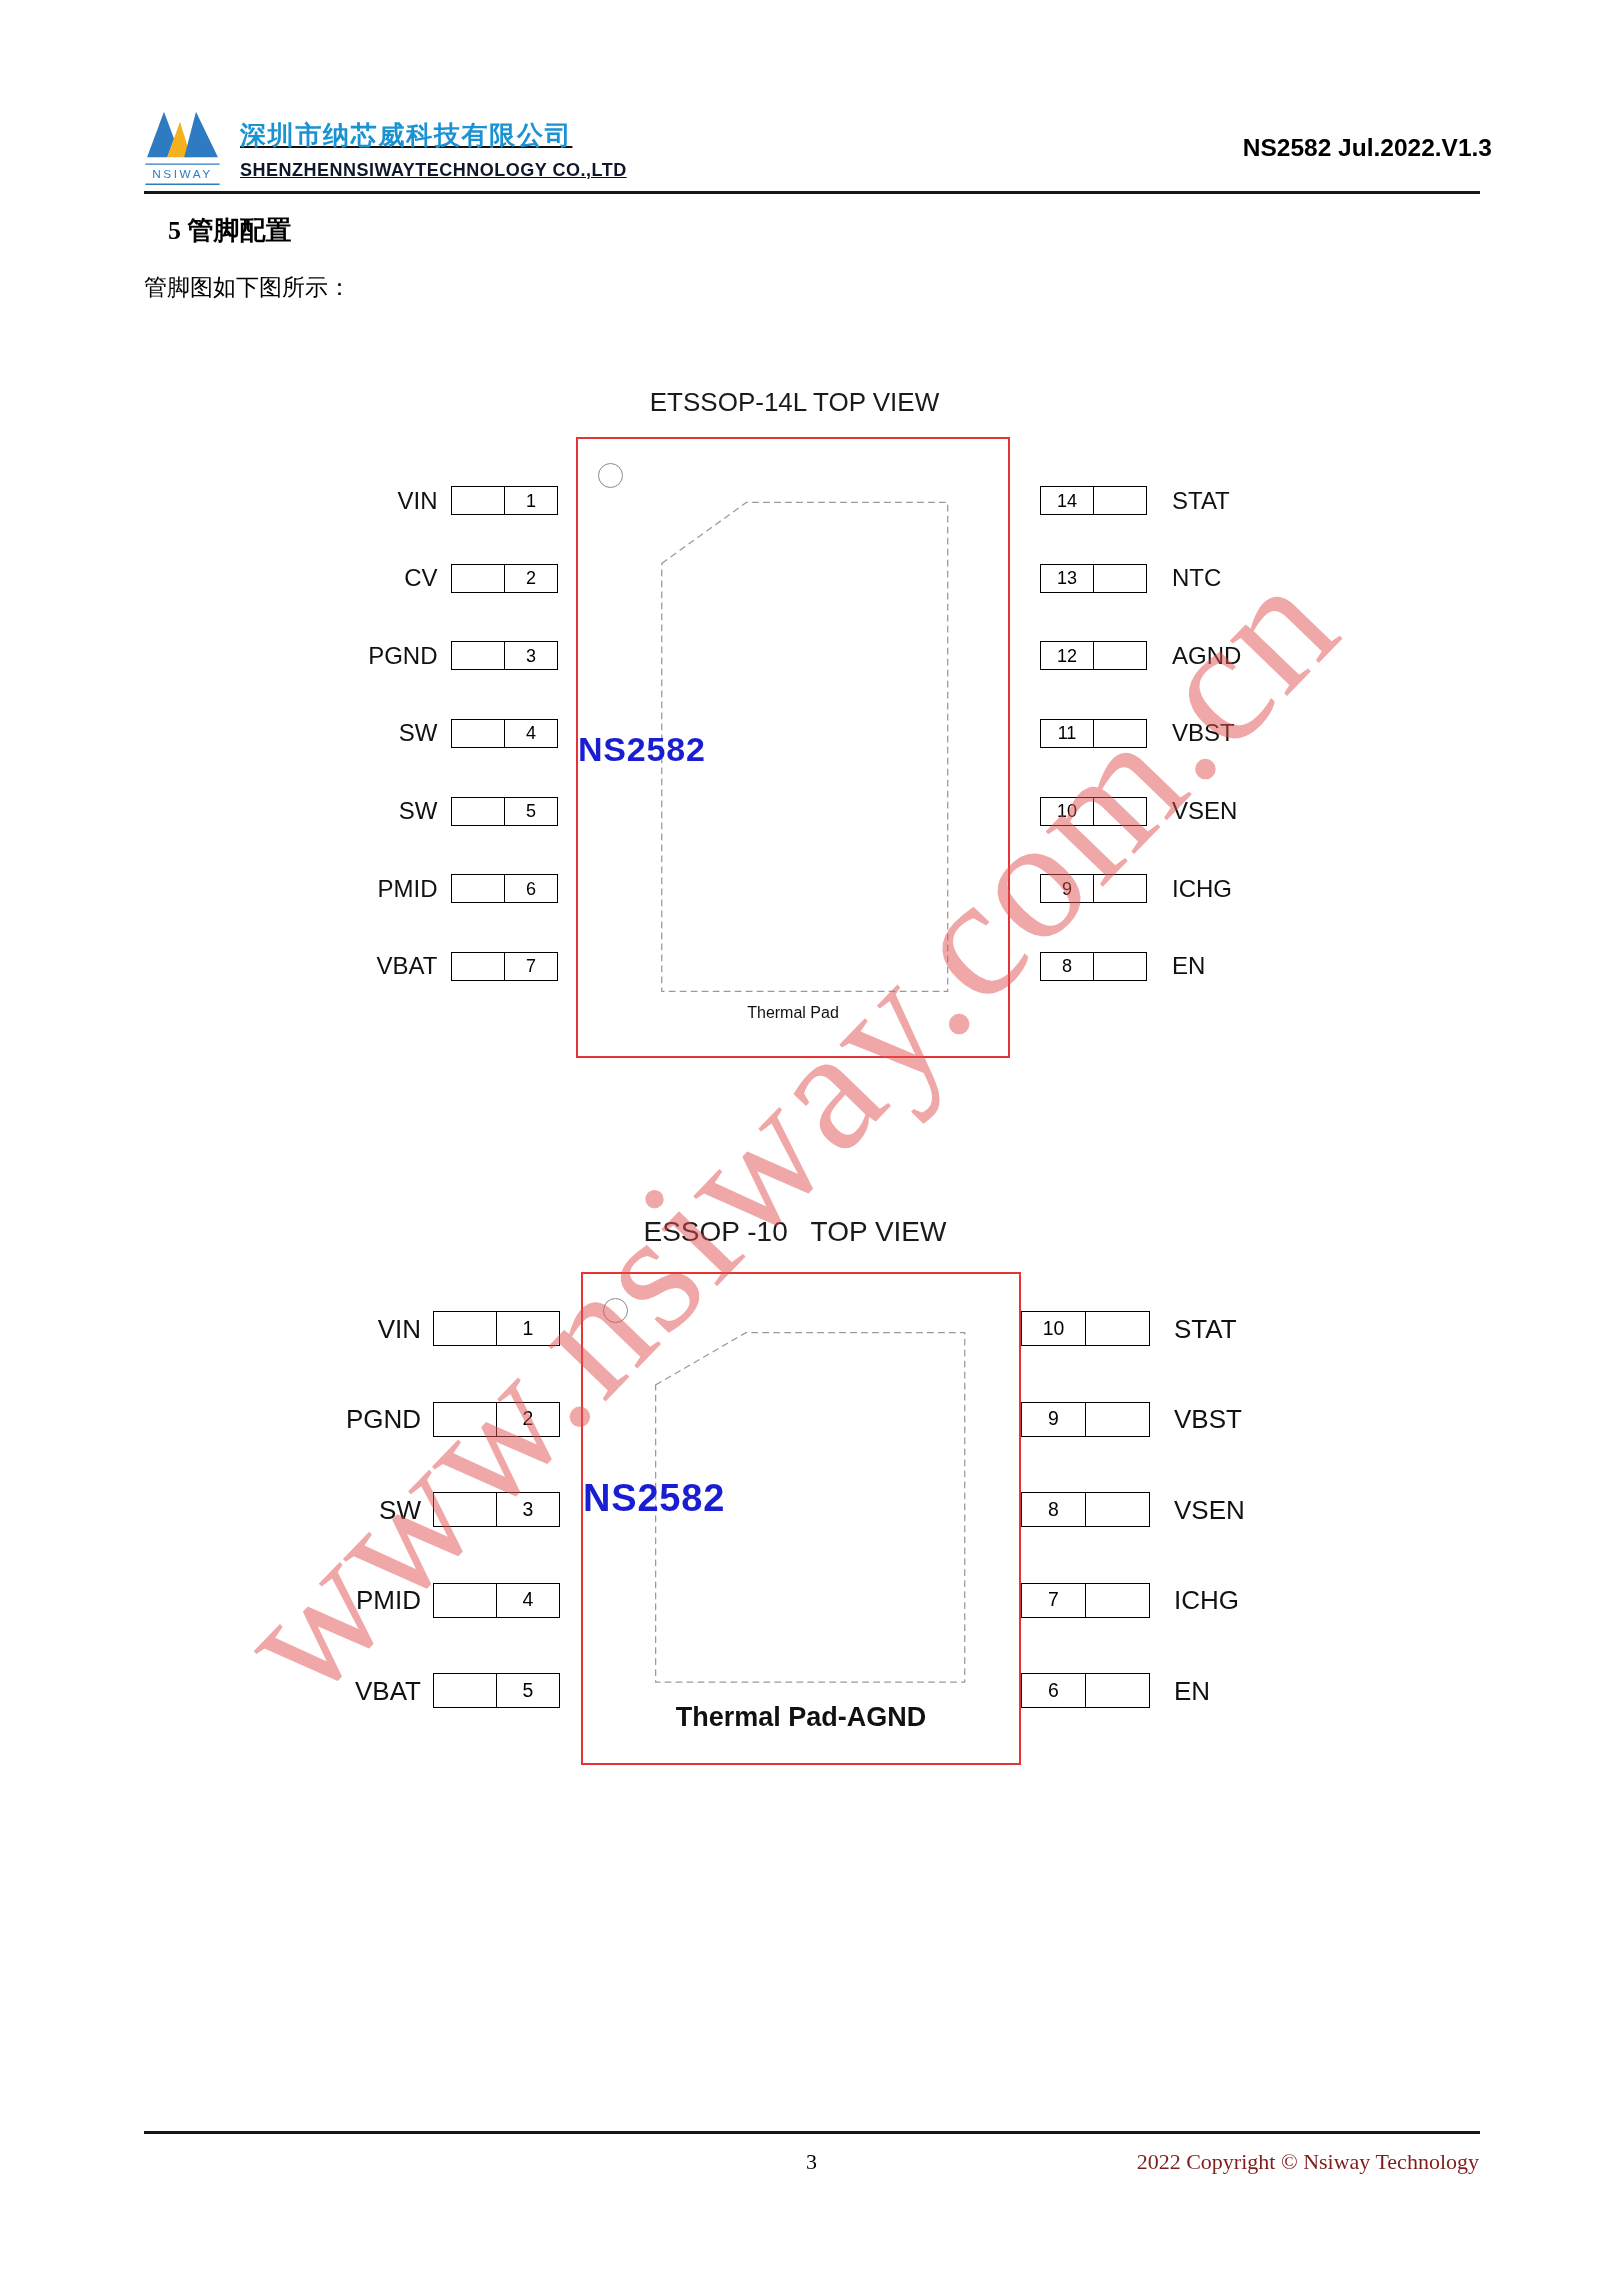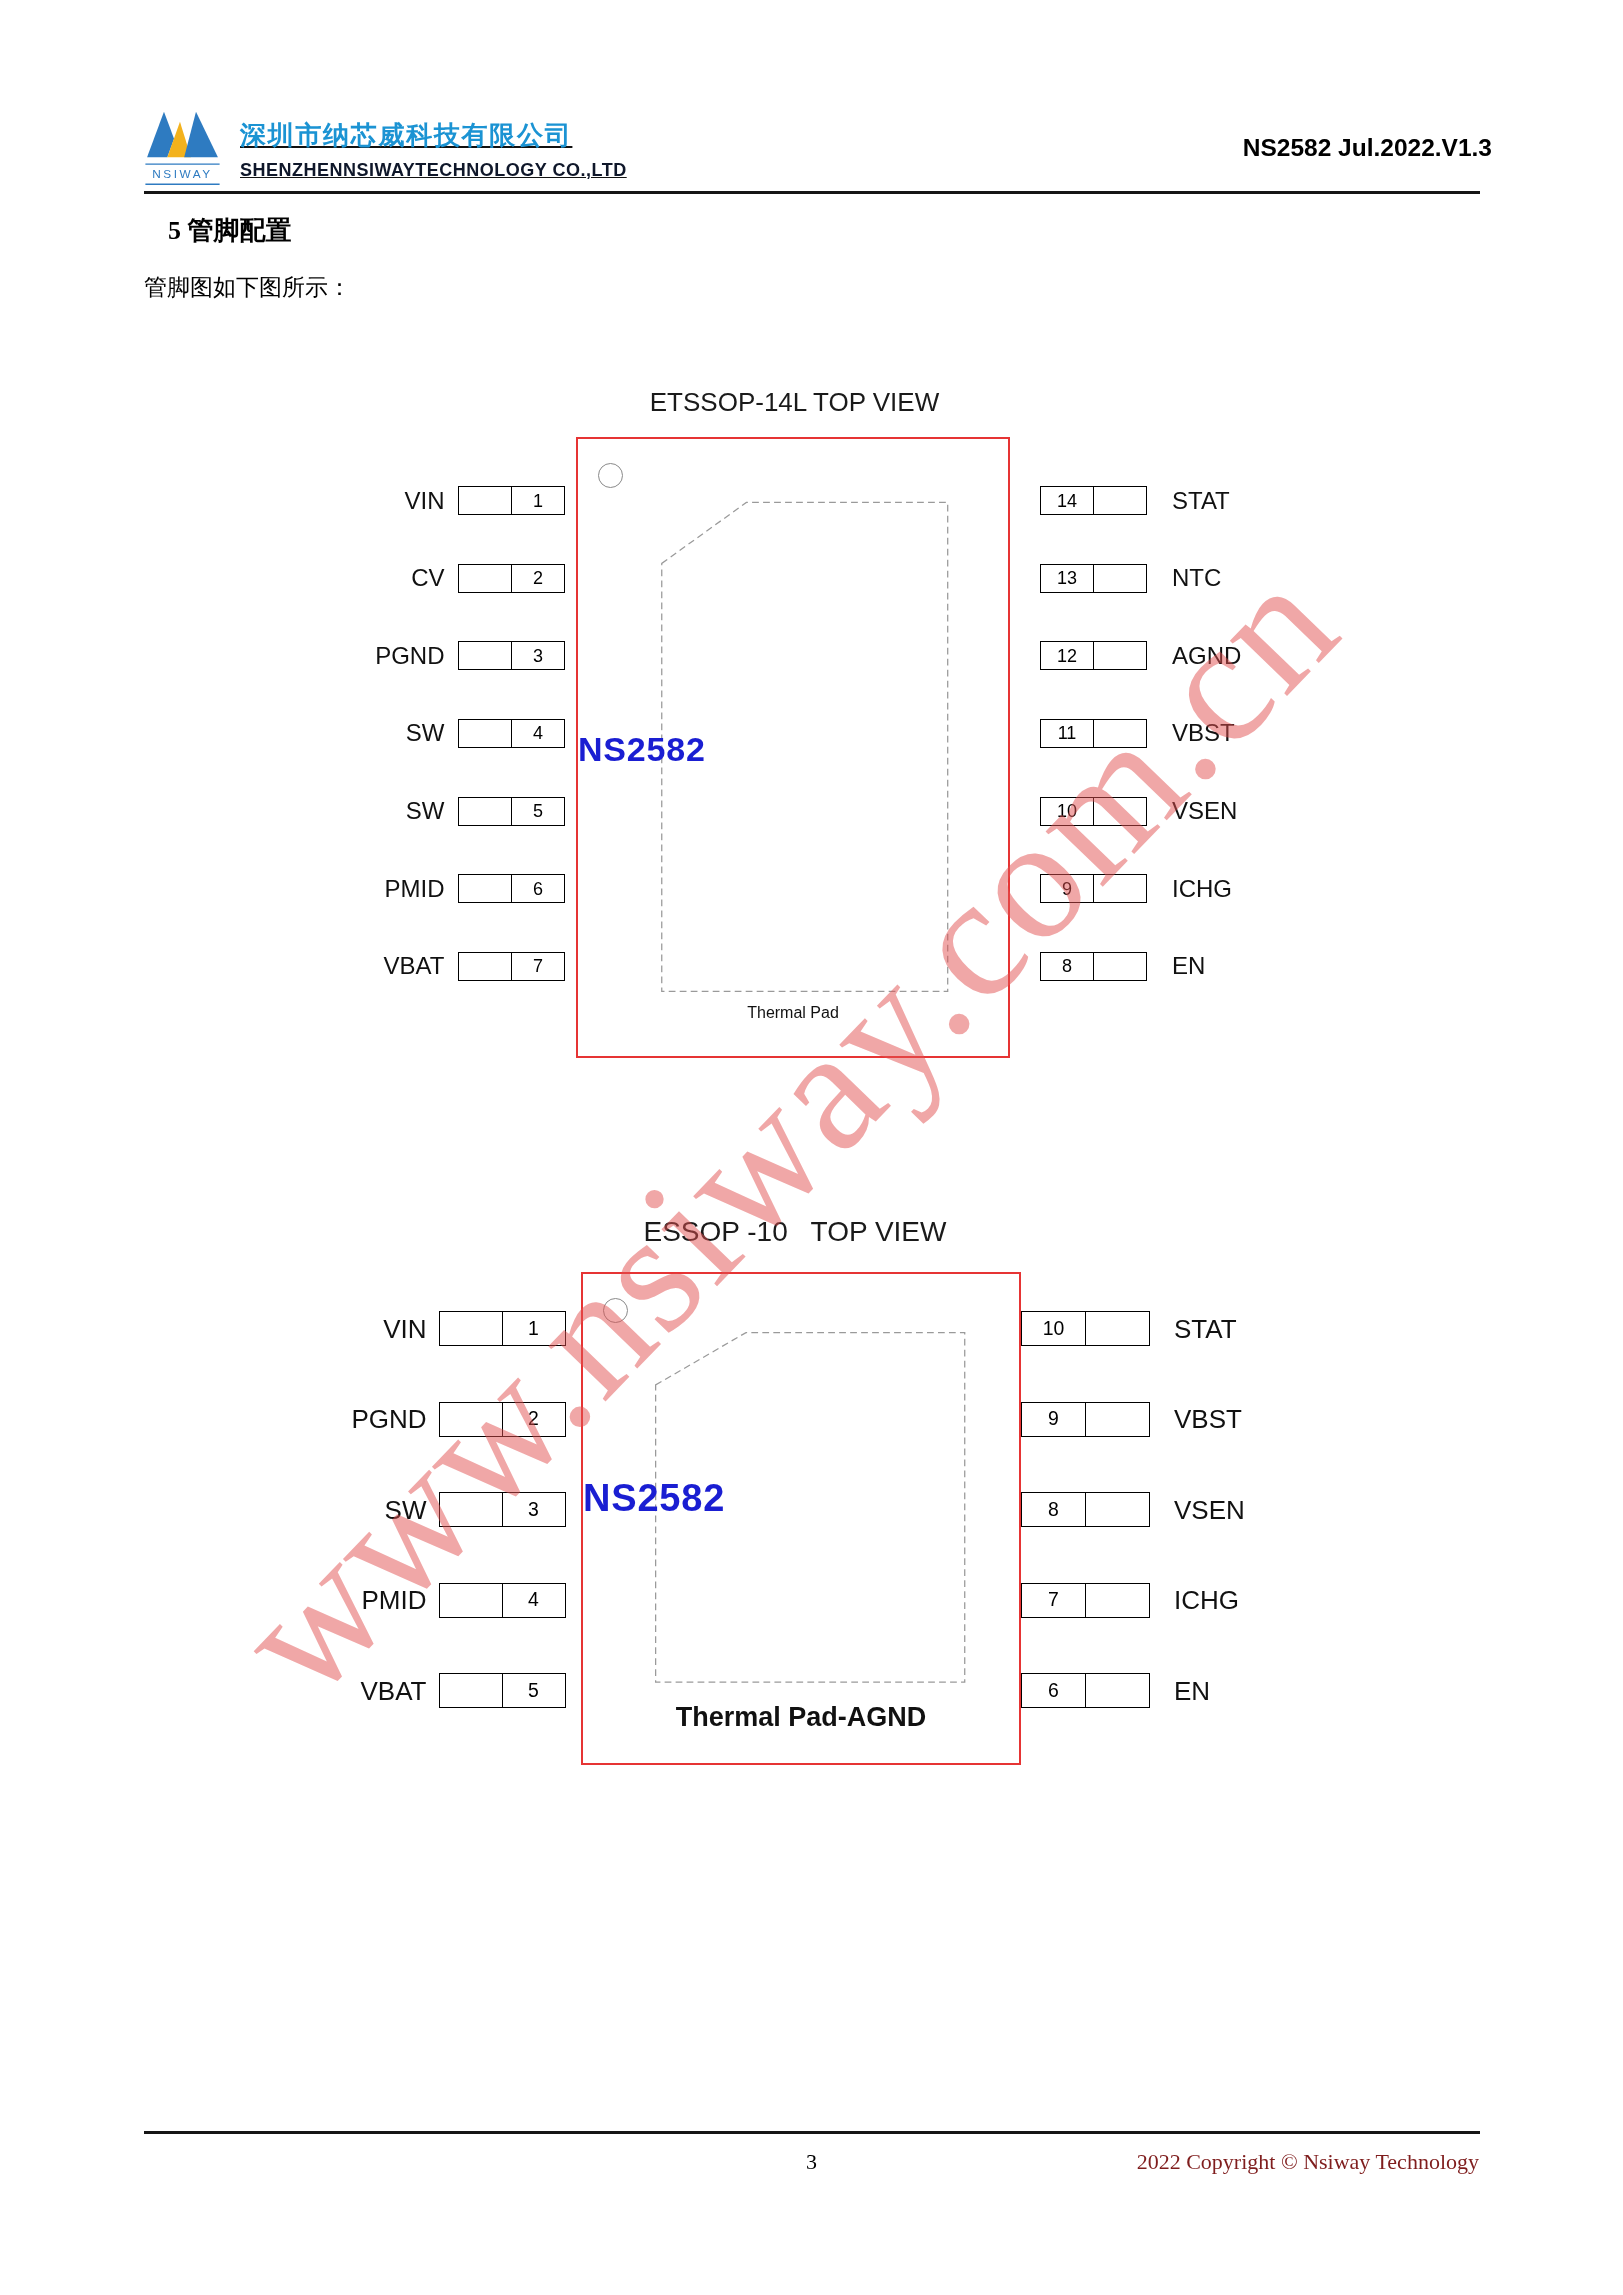--- a/index.html
+++ b/index.html
@@ -32,21 +32,21 @@
   .pin1-dot { position:absolute; left:20px; top:24px; width:25px; height:25px;
               border:1.7px solid #8a8a8a; border-radius:50%; background:#fff; }
   .pad-svg { position:absolute; left:0; top:0; }
   .chip-name { position:absolute; left:0; width:100%; 
                font-weight:bold; color:#1a1ed2; letter-spacing:0.8px; }
   .pad-label { position:absolute; left:0; width:100%; text-align:center; color:#111; }
 
   .pins { display:flex; flex-direction:column; justify-content:space-between; }
   .pin-row { display:flex; align-items:center; }
   .pin-row.right { justify-content:flex-start; }
-  .pin-row.left  { justify-content:center; }
+  .pin-row.left  { justify-content:flex-start; }
   .pin-box { display:flex; border:1.7px solid #000; background:#fff; flex:0 0 auto; }
   .pin-box .cell { flex:1 1 0; display:flex; align-items:center; justify-content:center;
                    color:#000; line-height:1; }
   .pin-box .cell.c1 { border-right:1.7px solid #000; }
   .pin-label { color:#111; line-height:1; white-space:nowrap; }
 
   
   .t14 { left:541px; top:387px; width:507px; font-size:26px; }
   .chip14 { left:576px; top:437px; width:434px; height:621px; }
   .chip14 .chip-name { top:291px; font-size:34px; }

